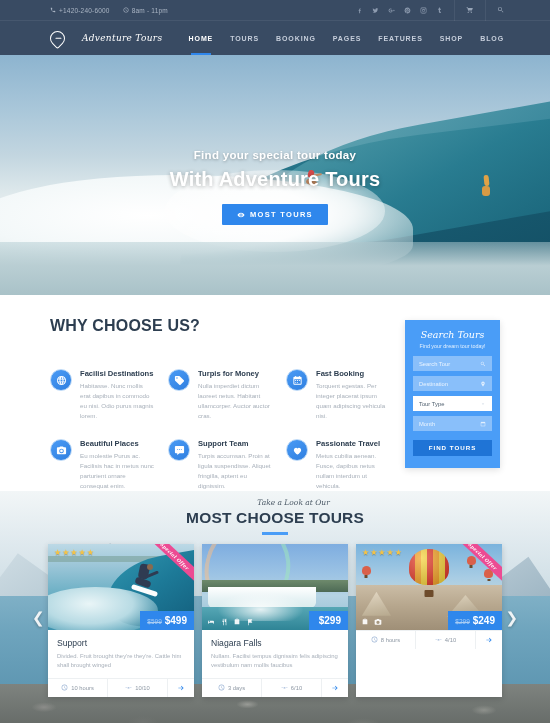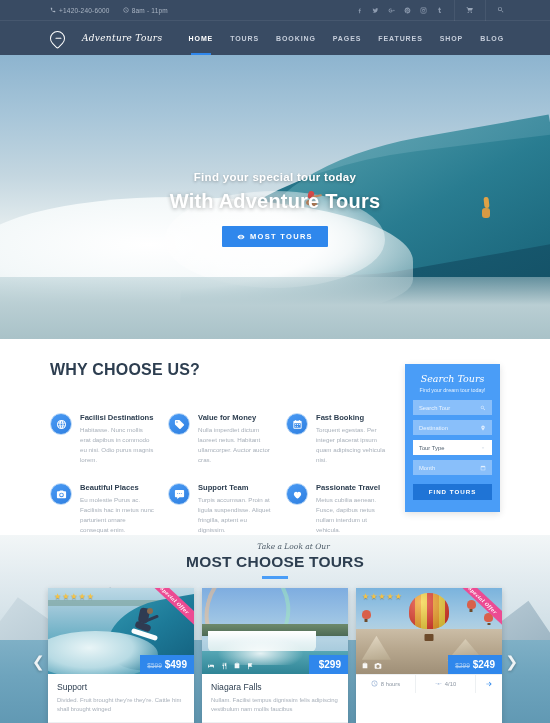--- a/index.html
+++ b/index.html
@@ -55,21 +55,21 @@
     color: #c6cedb; font-size: 7px; font-weight: bold; letter-spacing: .9px;
     cursor: pointer; position: relative; padding: 10px 0;
   }
   .nav-item.active { color: #fff; }
   .nav-item.active::after {
     content: ""; position: absolute; left: 50%; transform: translateX(-50%);
     bottom: -4px; width: 20px; height: 2.5px; background: #2f87ec;
   }
 
   
-  .hero { position: relative; height: 284px; overflow: hidden; }
+  .hero { position: relative; height: 240px; overflow: hidden; }
   .hero-bg { position: absolute; inset: 0; }
   .hero-sky {
     position: absolute; inset: 0;
     background: linear-gradient(180deg,#8db4cf 0%,#a8c6d9 22%,#c3d6e0 42%,#dfe9ec 58%,#eef2f2 70%,#e2e9ea 100%);
   }
   .hero-wave {
     position: absolute; right: -4%; top: 36%; width: 72%; height: 70%;
     background: linear-gradient(165deg,#2f7f92 0%,#1f6c82 30%,#17586e 60%,#124d62 100%);
     border-radius: 70% 0 0 40%;
     transform: rotate(-7deg);
@@ -425,21 +425,21 @@
         </div>
       </div>
 
       <div class="feat">
         <span class="feat-ico">
           <svg viewBox="0 0 24 24">
               <path d="M21.4 11.6l-9-9A2 2 0 0011 2H4a2 2 0 00-2 2v7a2 2 0 00.6 1.4l9 9a2 2 0 002.8 0l7-7a2 2 0 000-2.8zM6.5 8A1.5 1.5 0 118 6.5 1.5 1.5 0 016.5 8z"></path>
             </svg>
         </span>
         <div>
-          <div class="feat-h">Value for Money</div>
+          <div class="feat-h">Turpis for Money</div>
           <div class="feat-p">Nulla imperdiet dictum laoreet netus. Habitant ullamcorper. Auctor auctor cras.</div>
         </div>
       </div>
 
       <div class="feat">
         <span class="feat-ico">
           <svg viewBox="0 0 24 24">
               <path d="M7 2v2H5a2 2 0 00-2 2v13a2 2 0 002 2h14a2 2 0 002-2V6a2 2 0 00-2-2h-2V2h-2v2H9V2H7zm12 7v10H5V9h14zM7 11v2h2v-2H7zm4 0v2h2v-2h-2zm4 0v2h2v-2h-2zM7 15v2h2v-2H7zm4 0v2h2v-2h-2z"></path>
             </svg>
         </span>

